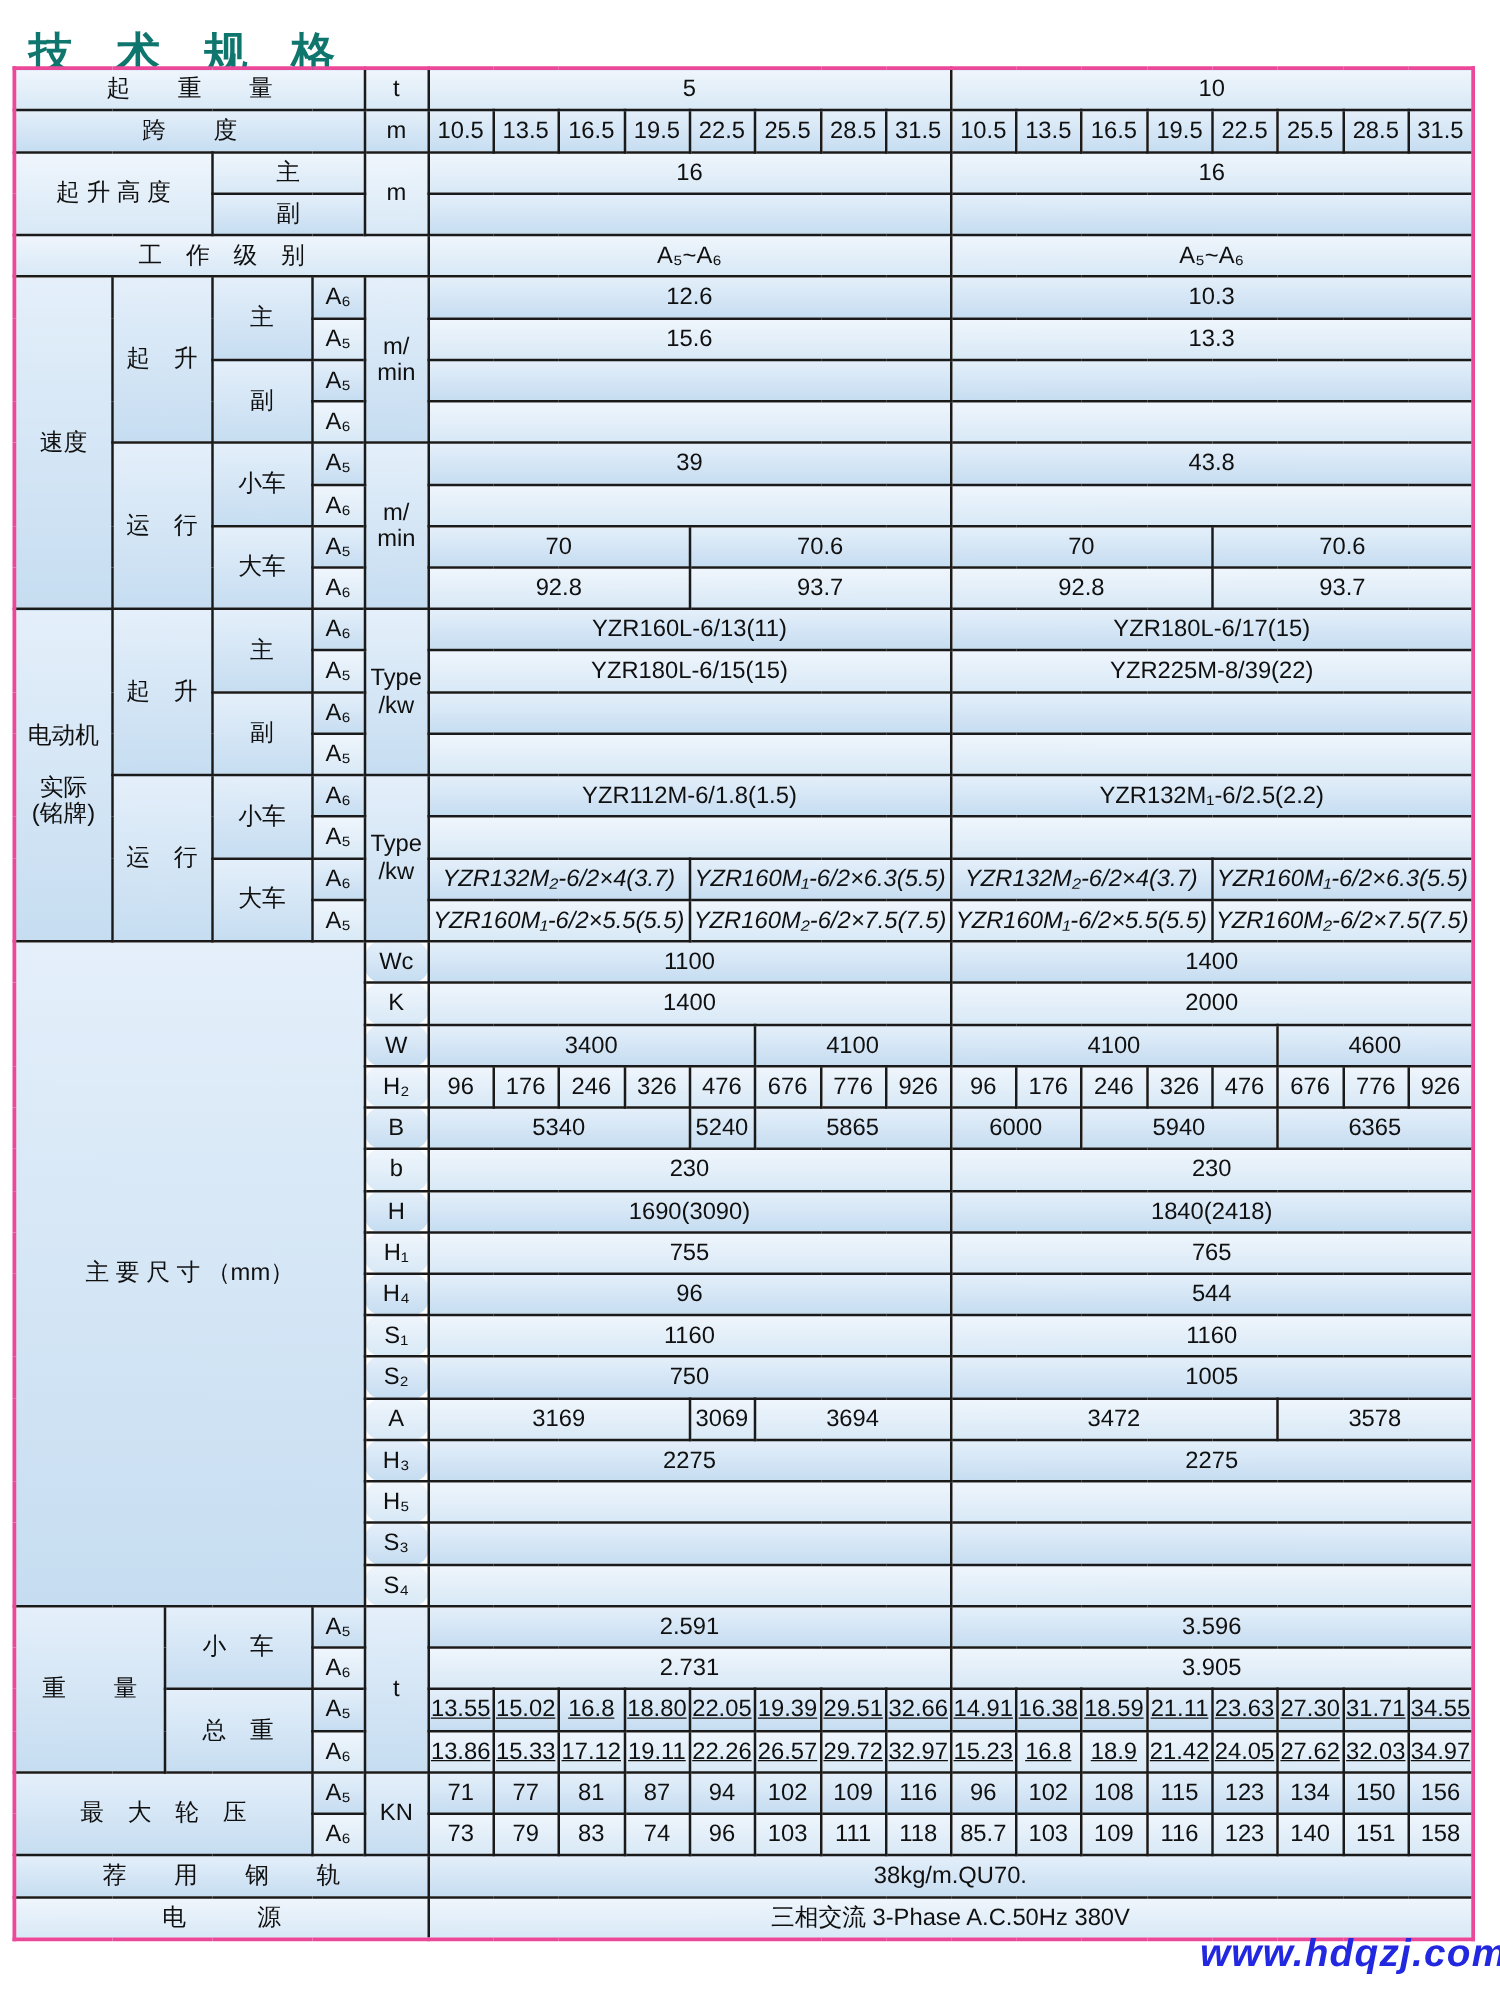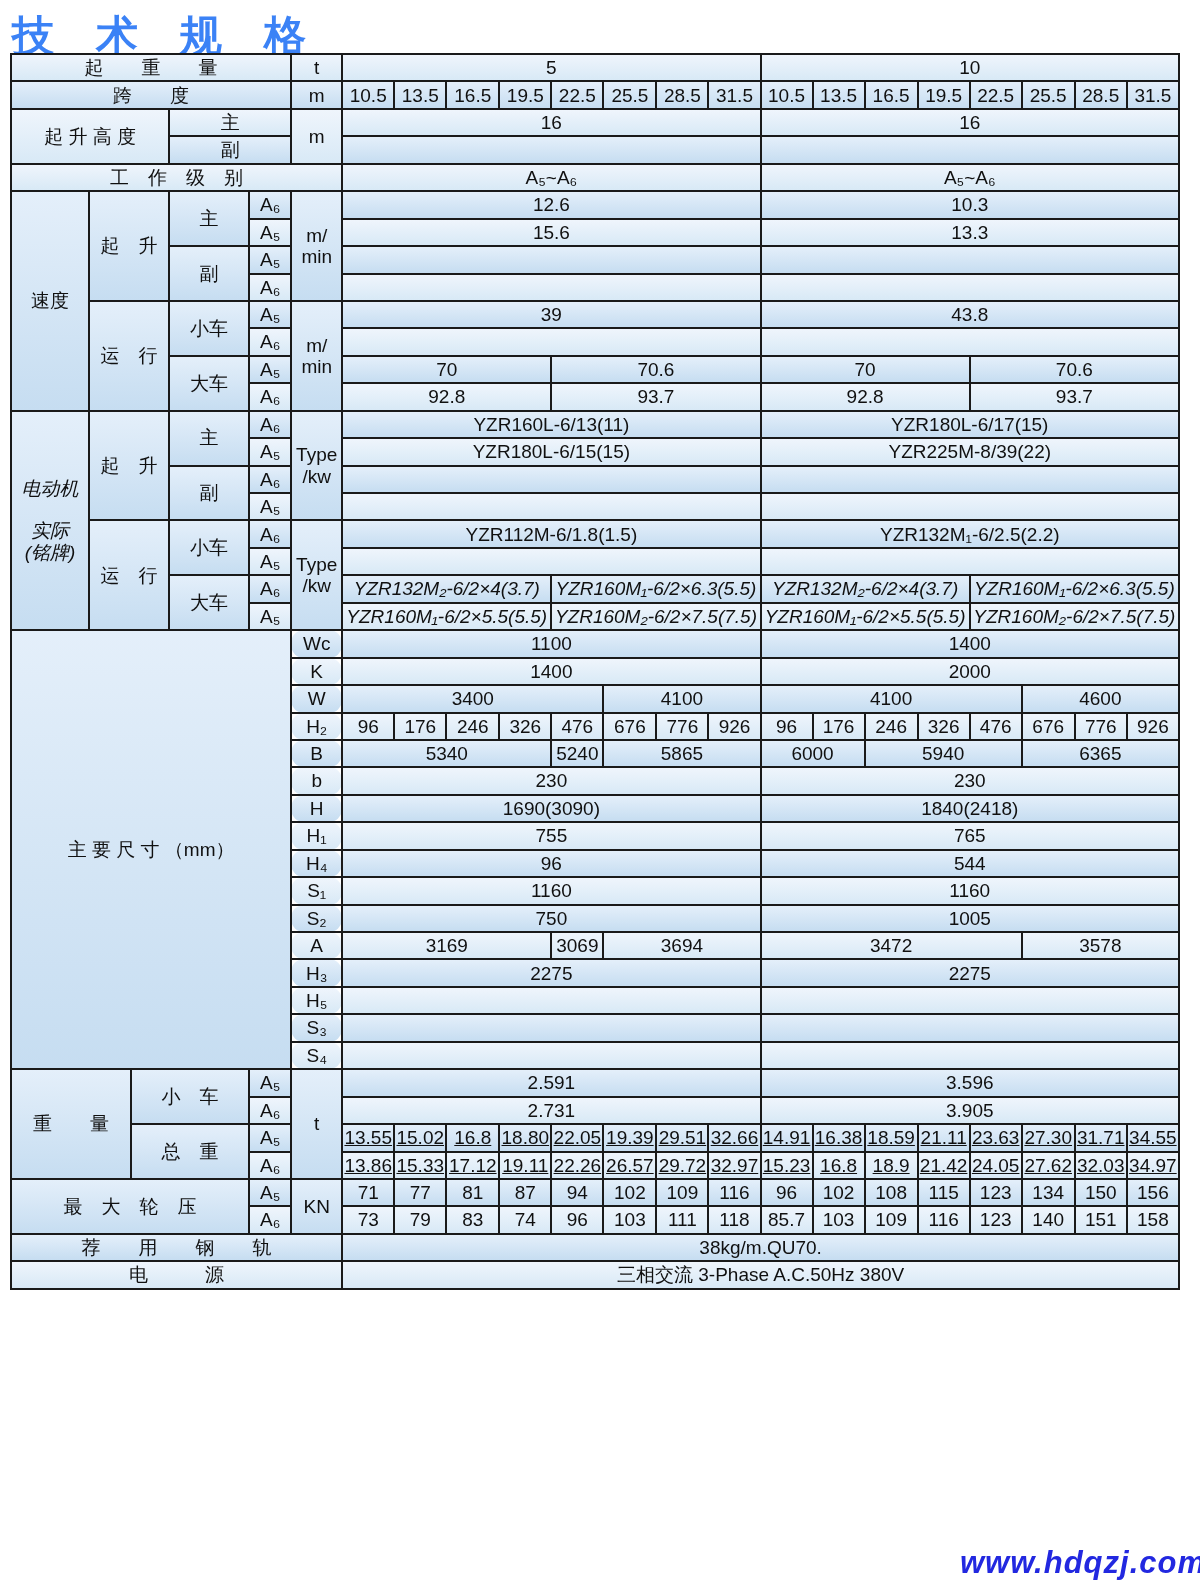--- a/index.html
+++ b/index.html
@@ -1,40 +1,40 @@
 <!DOCTYPE html>
 <html><head>
 <meta charset="utf-8">
 <style>
   html,body { margin:0; padding:0; }
   body {
     width:1200px; height:1595px; position:relative; background:#ffffff;
     font-family:"Liberation Sans","DejaVu Sans",sans-serif; color:#101010;
   }
   .page-title {
-    position:absolute; top:4px; left:8px; margin:4px;
-    font-size:42px; font-weight:bold; color:#3b82f6; white-space:pre;
+    position:absolute; top:4px; left:8px; margin:15px;
+    font-size:35px; font-weight:bold; color:#0f766e; white-space:pre;
   }
   table.spec {
     position:absolute; top:53px; left:10px;
-    width:1170px; height:1237px;
+    width:1170px; height:1500px;
     border-collapse:collapse; table-layout:fixed;
-    border:1px solid #ec4899;
+    border:3px solid #ec4899;
   }
   table.spec td {
     border:2px solid #1a1a1a; padding:0; overflow:hidden;
     text-align:center; vertical-align:middle;
     font-size:19px; line-height:1.12; color:#101010;
     white-space:pre-line;
   }
   
   table.spec tr:nth-child(odd) > td  { background:linear-gradient(180deg,#eff5fc 0%,#d8e9f6 100%); }
   table.spec tr:nth-child(even) > td { background:linear-gradient(180deg,#e4effa 0%,#c6ddf1 100%); }
   td.l  { font-size:20px; }              
-  td.ml { font-size:20px; line-height:1.35;font-style:italic; } 
+  td.ml { font-size:20px; line-height:1.35; } 
   td.u  { font-size:19px; }              
   td.g  { font-size:17px; }              
   td.d  { font-size:19px;border-radius:13px; }              
   td.s  { font-size:14.5px;text-decoration:underline; }            
   td.x  { font-size:12.8px;font-style:italic; }            
   .watermark {
     position:absolute; right:-6px; bottom:14px;
     font-size:31px; font-weight:bold; font-style:italic;
     color:#2228e0; letter-spacing:1px;
   }

